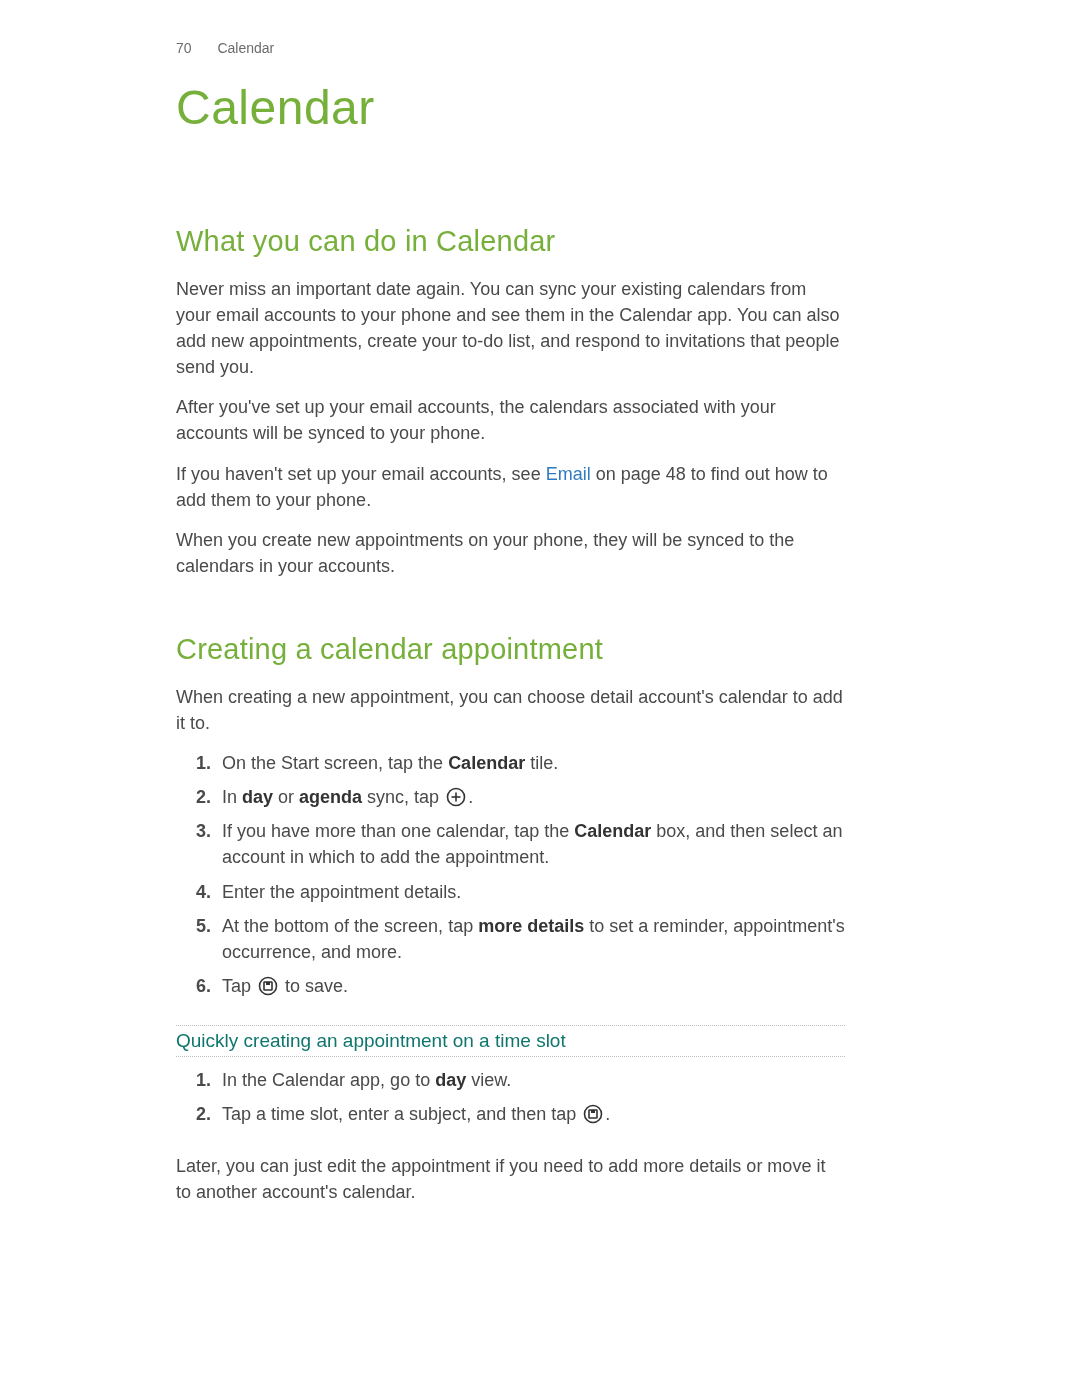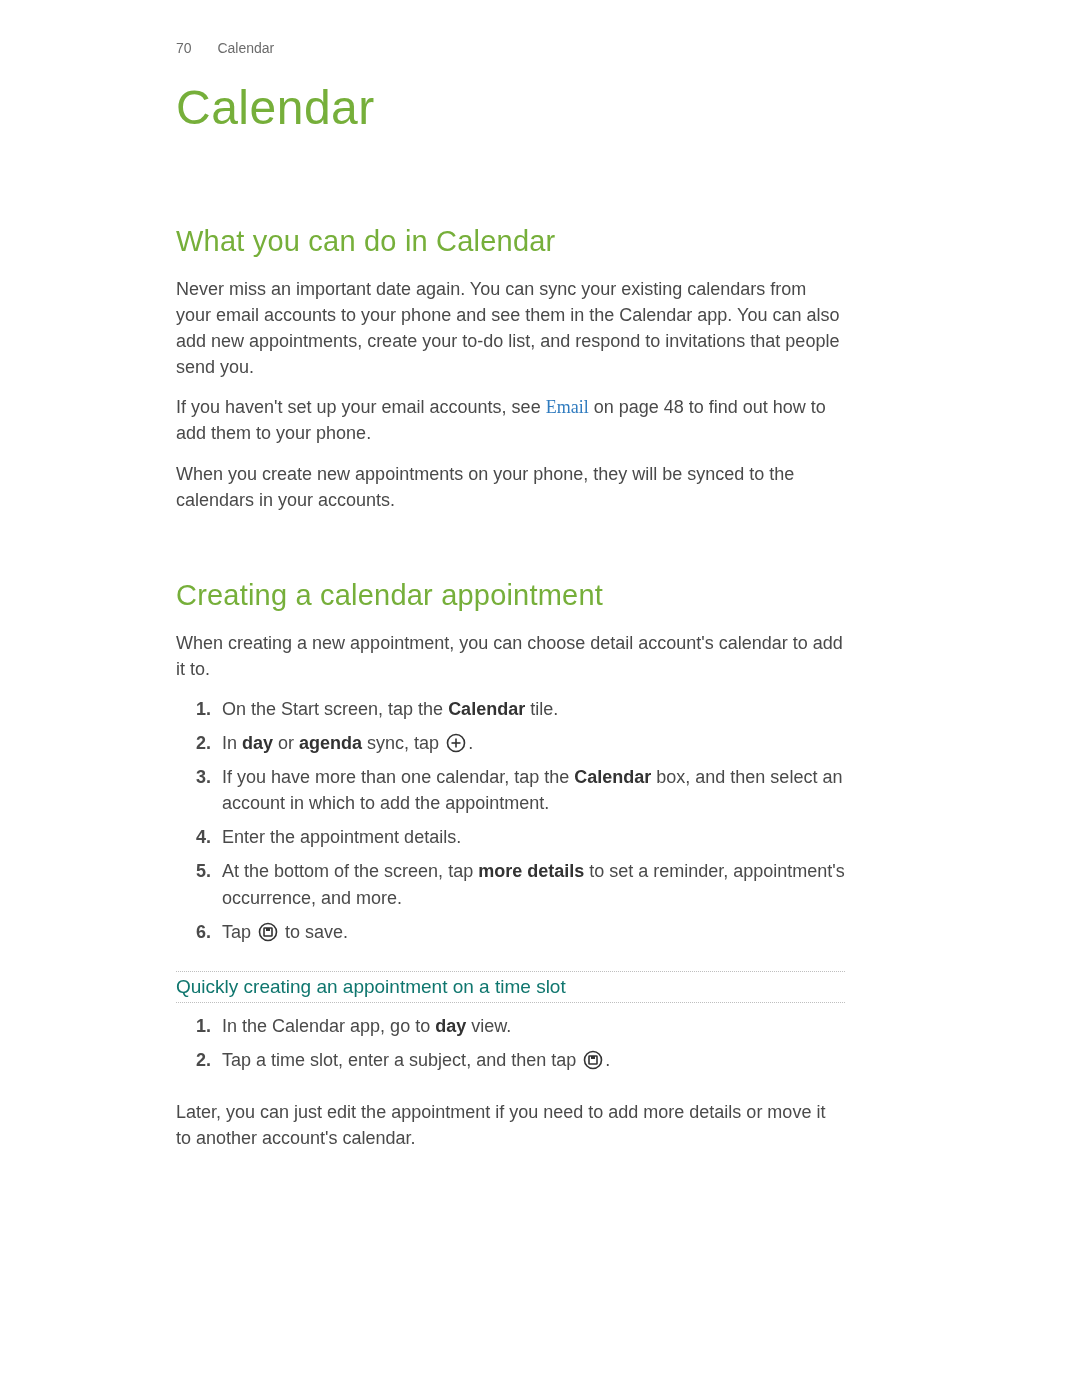--- a/index.html
+++ b/index.html
@@ -30,42 +30,41 @@
     font-weight: 300;
     font-size: 48px;
     color: #76af3a;
     margin: 0 0 90px 0;
     letter-spacing: 0.5px;
   }
   h2.section-heading {
     font-weight: 400;
     font-size: 29px;
     color: #76af3a;
-    margin: 16px 0 18px 0;
+    margin: 4px 0 18px 0;
     letter-spacing: 0.2px;
   }
   h3.subheading {
     font-weight: 400;
     font-size: 19px;
     color: #0f766e;
     margin: 0 0 10px 0;
     border-top: 1px dotted #bfbfbf;
     border-bottom: 1px dotted #bfbfbf;
     padding: 4px 0;
   }
   p.body {
     font-size: 18px;
     line-height: 1.45;
     color: #4a4a4a;
     margin: 0 0 14px 0;
   }
   a.link {
     color: #2f7bbf;
     text-decoration: none;
-    font-family: Liberation Serif, serif;
   }
   ol.steps {
     list-style: none;
     counter-reset: step;
     padding: 0 0 0 20px;
     margin: 0 0 18px 0;
   }
   ol.steps > li {
     counter-increment: step;
     font-size: 18px;
@@ -99,20 +98,21 @@
   <div class="running-header">
     <span class="pgnum">70</span>
     <span>Calendar</span>
   </div>
 
   <h1 class="page-title">Calendar</h1>
 
   <h2 class="section-heading">What you can do in Calendar</h2>
 
   <p class="body">Never miss an important date again. You can sync your existing calendars from your email accounts to your phone and see them in the Calendar app. You can also add new appointments, create your to-do list, and respond to invitations that people send you.</p>
+  <p class="body">After you've set up your email accounts, the calendars associated with your accounts will be synced to your phone.</p>
   <p class="body">
     <span>If you haven't set up your email accounts, see </span><a href="#" class="link">Email</a><span> on page 48 to find out how to add them to your phone.</span>
   </p>
   <p class="body">When you create new appointments on your phone, they will be synced to the calendars in your accounts.</p>
 
   <div class="sec-gap"></div>
 
   <h2 class="section-heading">Creating a calendar appointment</h2>
 
   <p class="body">When creating a new appointment, you can choose detail account's calendar to add it to.</p>

